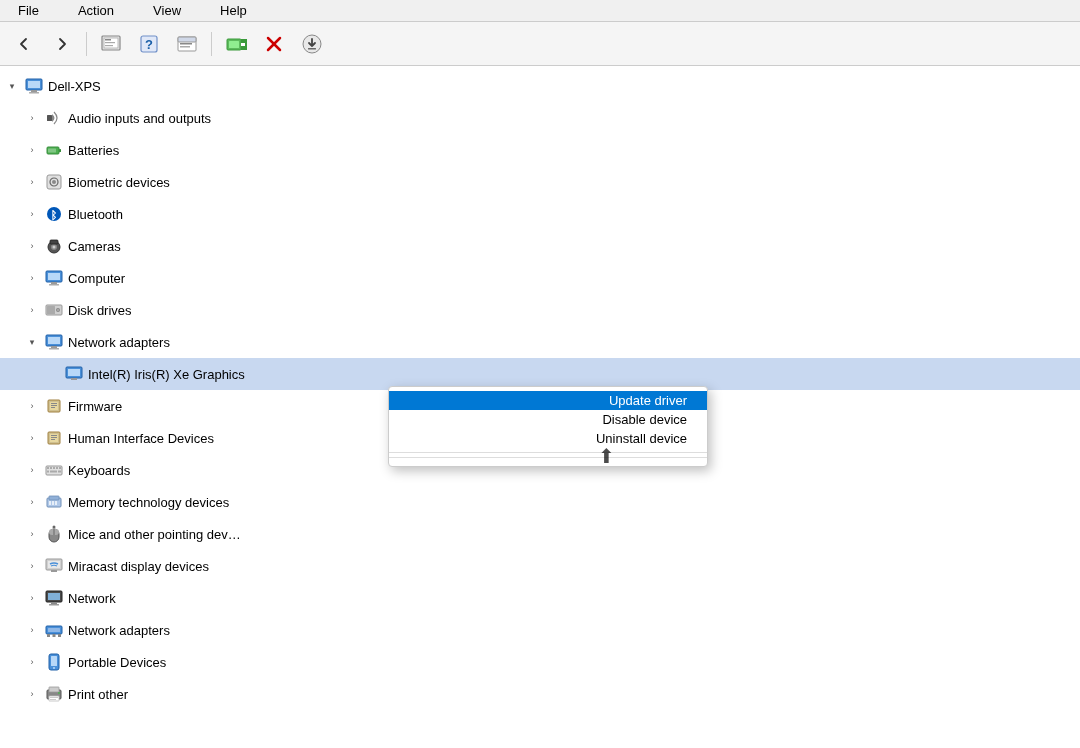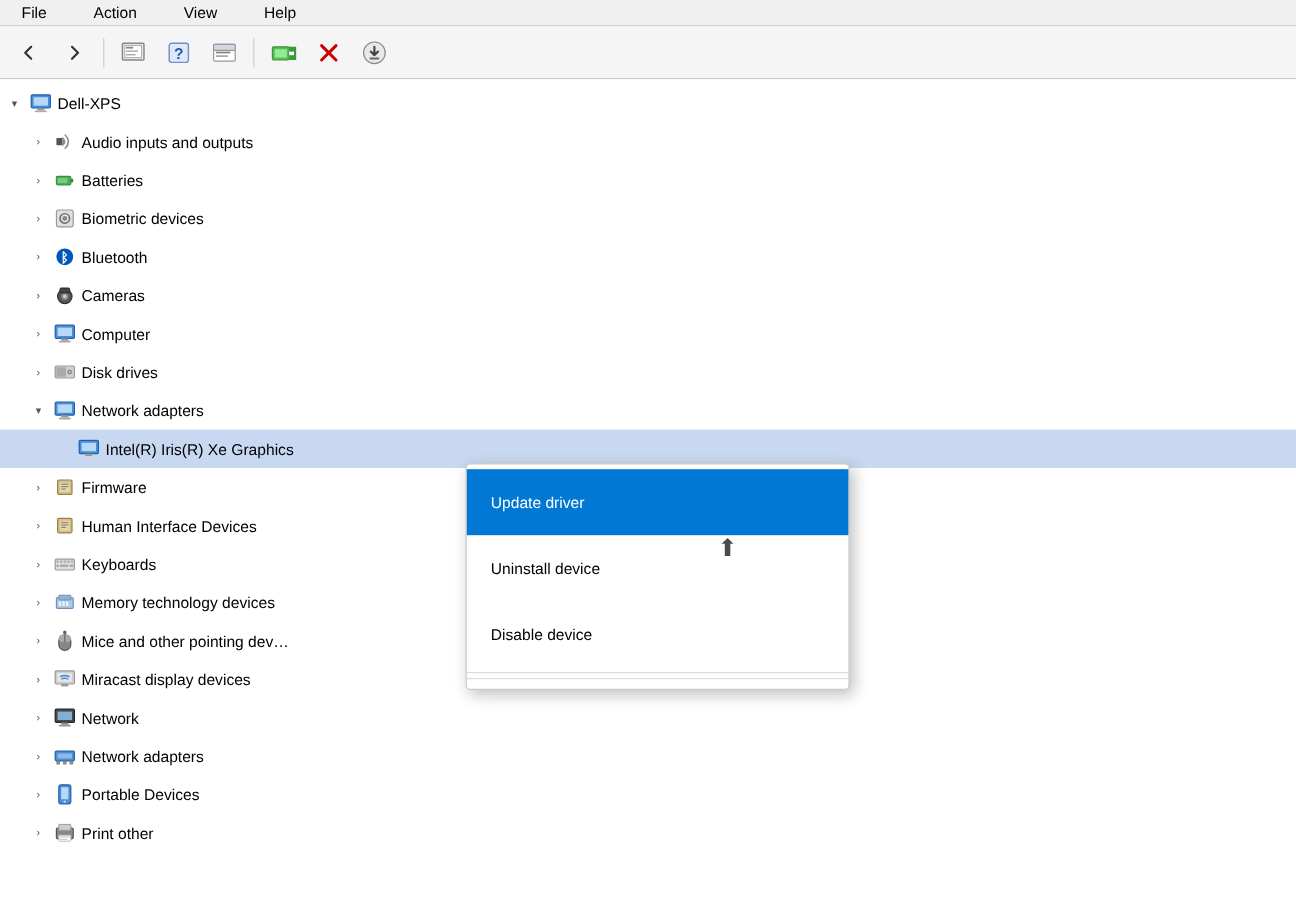--- a/index.html
+++ b/index.html
@@ -126,24 +126,25 @@
       background: #fff;
       border: 1px solid #ccc;
       border-radius: 4px;
       box-shadow: 3px 4px 12px rgba(0,0,0,0.25);
       z-index: 100;
       padding: 4px 0;
     }
     .context-menu-item {
       display: flex;
       align-items: center;
-      padding: 20px 20px;
+      padding: 2px 20px;
       font-size: 13px;
       cursor: pointer;
       color: #000;
+      justify-content: flex-end;
     }
     .context-menu-item.active {
       background: #0078d4;
       color: #fff;
     }
     .context-menu-item.bold { font-weight: bold; }
     .context-menu-separator {
       height: 1px;
       background: #ddd;
       margin: 4px 0;
@@ -503,26 +504,26 @@
 
   </div>
 
   <div class="context-menu">
 
     <div class="context-menu-item active">
       <span>Update driver</span>
     </div>
 
     <div class="context-menu-item">
+      <span>Disable device</span>
+    </div>
+
+    <div class="context-menu-item">
       <span>Uninstall device</span>
     </div>
-
-    <div class="context-menu-item">
-      <span>Disable device</span>
-    </div>
     <div class="context-menu-separator"></div>
 
     <div class="context-menu-separator"></div>
 
   </div>
 
   <div style="position:absolute; top:378px; left:598px; pointer-events:none; z-index:200; font-size:20px; opacity:0.7;">⬆</div>
 
 </div>
 

